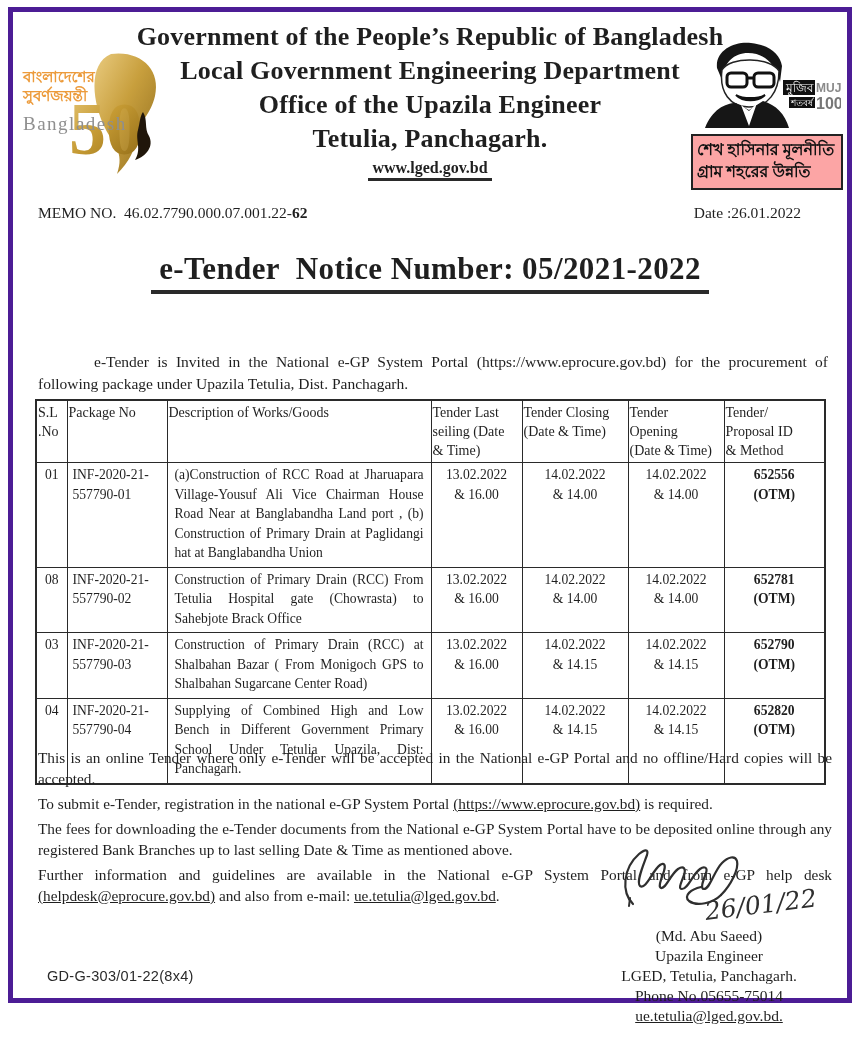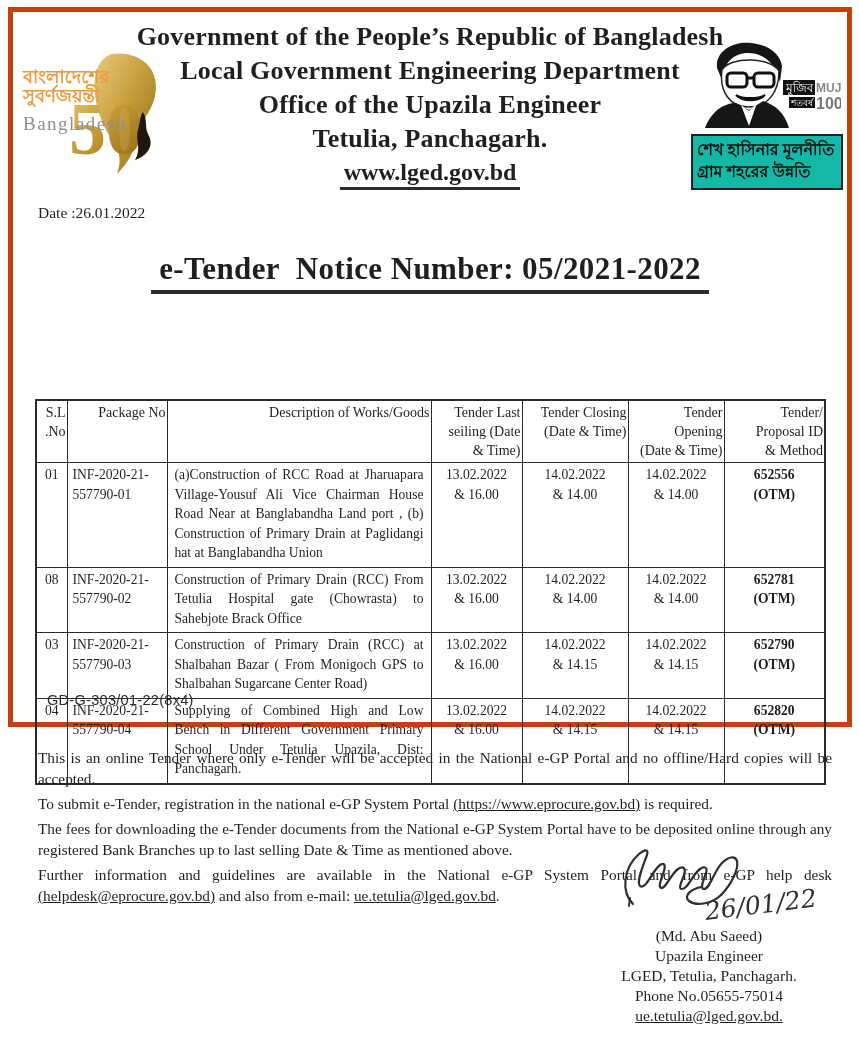--- a/index.html
+++ b/index.html
@@ -3,54 +3,54 @@
 <meta charset="utf-8">
 <style>
   * { margin:0; padding:0; box-sizing:border-box; }
   html,body { background:#ffffff; }
   .page {
     position:relative; width:859px; height:1064px; background:#fff;
     font-family:"Liberation Serif","DejaVu Serif",serif; color:#1f1f1f;
     overflow:hidden;
   }
   .frame {
-    position:absolute; left:8px; top:7px; width:844px; height:720px;
-    border:5px solid #c2410c;
+    position:absolute; left:8px; top:7px; width:844px; height:996px;
+    border:5px solid #4c1d95;
   }
   
   .header-center { position:absolute; top:8px; left:110px; right:110px; text-align:center; }
   .org-line { font-size:26px; font-weight:bold; line-height:34px; letter-spacing:0.2px; }
-  .website { display:inline-block; font-size:24px; font-weight:bold; margin-top:3px;
+  .website { display:inline-block; font-size:16px; font-weight:bold; margin-top:3px;
              border-bottom:3px solid #2a2a2a; padding:0 4px 1px; }
   .logo-left { position:absolute; left:4px; top:38px; width:168px; height:130px; }
   .logo-left svg { position:absolute; left:28px; top:0; }
   .ll-text { position:absolute; left:6px; top:18px; line-height:19px; }
-  .ll-bn { font-size:18px; color:#EC9B3B; font-weight:bold; }
+  .ll-bn { font-size:15px; color:#EC9B3B; font-weight:bold; }
   .ll-en { font-size:19px; color:#8F8F8F; letter-spacing:1.5px; margin-top:8px; }
   .logo-right { position:absolute; right:4px; top:28px; width:152px; }
   .motto-box { border:2px solid #222; margin-top:2px; padding:3px 4px 5px;
-               font-size:16px; line-height:22px; font-weight:bold; color:#111; background:#14b8a6; }
+               font-size:16px; line-height:22px; font-weight:bold; color:#111; background:#fca5a5; }
   
   .memo-row { position:absolute; top:192px; left:25px; right:46px;
               display:flex; justify-content:space-between; font-size:15.5px; white-space:pre-wrap; }
   .memo-bold { font-weight:bold; }
   
   .title-row { position:absolute; top:239px; left:0; right:0; text-align:center; }
   .notice-title { display:inline-block; font-size:31px; font-weight:bold; letter-spacing:0.4px;
                   border-bottom:4px solid #2a2a2a; padding:0 8px 3px; white-space:pre-wrap; }
   
   .intro { position:absolute; top:339px; left:25px; width:790px; font-size:15.5px;
            line-height:22px; text-align:justify; text-indent:56px; }
   
   .tender-table { position:absolute; top:387px; left:22px; width:789px;
                   border-collapse:collapse; table-layout:fixed; font-size:13.6px; }
   .tender-table th, .tender-table td { border:1px solid #2a2a2a; vertical-align:top; }
   .tender-table { border:2px solid #2a2a2a; }
   .tender-table th { font-weight:normal; font-size:14px; line-height:19px;
-                     padding:2px 1px; text-align:right; }
+                     padding:2px 1px; text-align:left; }
   .tender-table td { line-height:19.5px; padding:2px 5px 4px; text-align:center; }
   td.col-description { text-align:justify; padding:2px 7px 4px; }
   td.col-package { text-align:left; padding-left:5px; }
   td.col-proposal { font-weight:bold; }
   
   .notes { position:absolute; top:735px; left:25px; width:794px;
            font-size:15.3px; line-height:21px; text-align:justify; }
   .notes p { margin:0 0 4px; }
   .u { text-decoration:underline; }
   
@@ -114,27 +114,29 @@
         <text x="100" y="66" font-size="9" fill="#ffffff">শতবর্ষ</text>
         <text x="125" y="69" font-size="16" font-weight="bold" fill="#777" font-family="'Liberation Sans',sans-serif">100</text>
       </svg>
       <div class="motto-box">
         <div>শেখ হাসিনার মূলনীতি</div>
         <div>গ্রাম শহরের উন্নতি</div>
       </div>
     </div>
 
     <div class="memo-row">
+      <span><span>MEMO NO.  46.02.7790.000.07.001.22-</span><span class="memo-bold">62</span></span>
       <span>Date :26.01.2022</span>
     </div>
 
     <div class="title-row">
       <span class="notice-title">e-Tender  Notice Number: 05/2021-2022</span>
     </div>
 
+    <p class="intro">e-Tender is Invited in the National e-GP System Portal (https://www.eprocure.gov.bd) for the procurement of following package under Upazila Tetulia, Dist. Panchagarh.</p>
 
     <table class="tender-table">
       <colgroup>
         <col style="width:31px">
           <col style="width:100px">
           <col style="width:264px">
         <col style="width:91px">
           <col style="width:106px">
           <col style="width:96px">
           <col style="width:101px">

